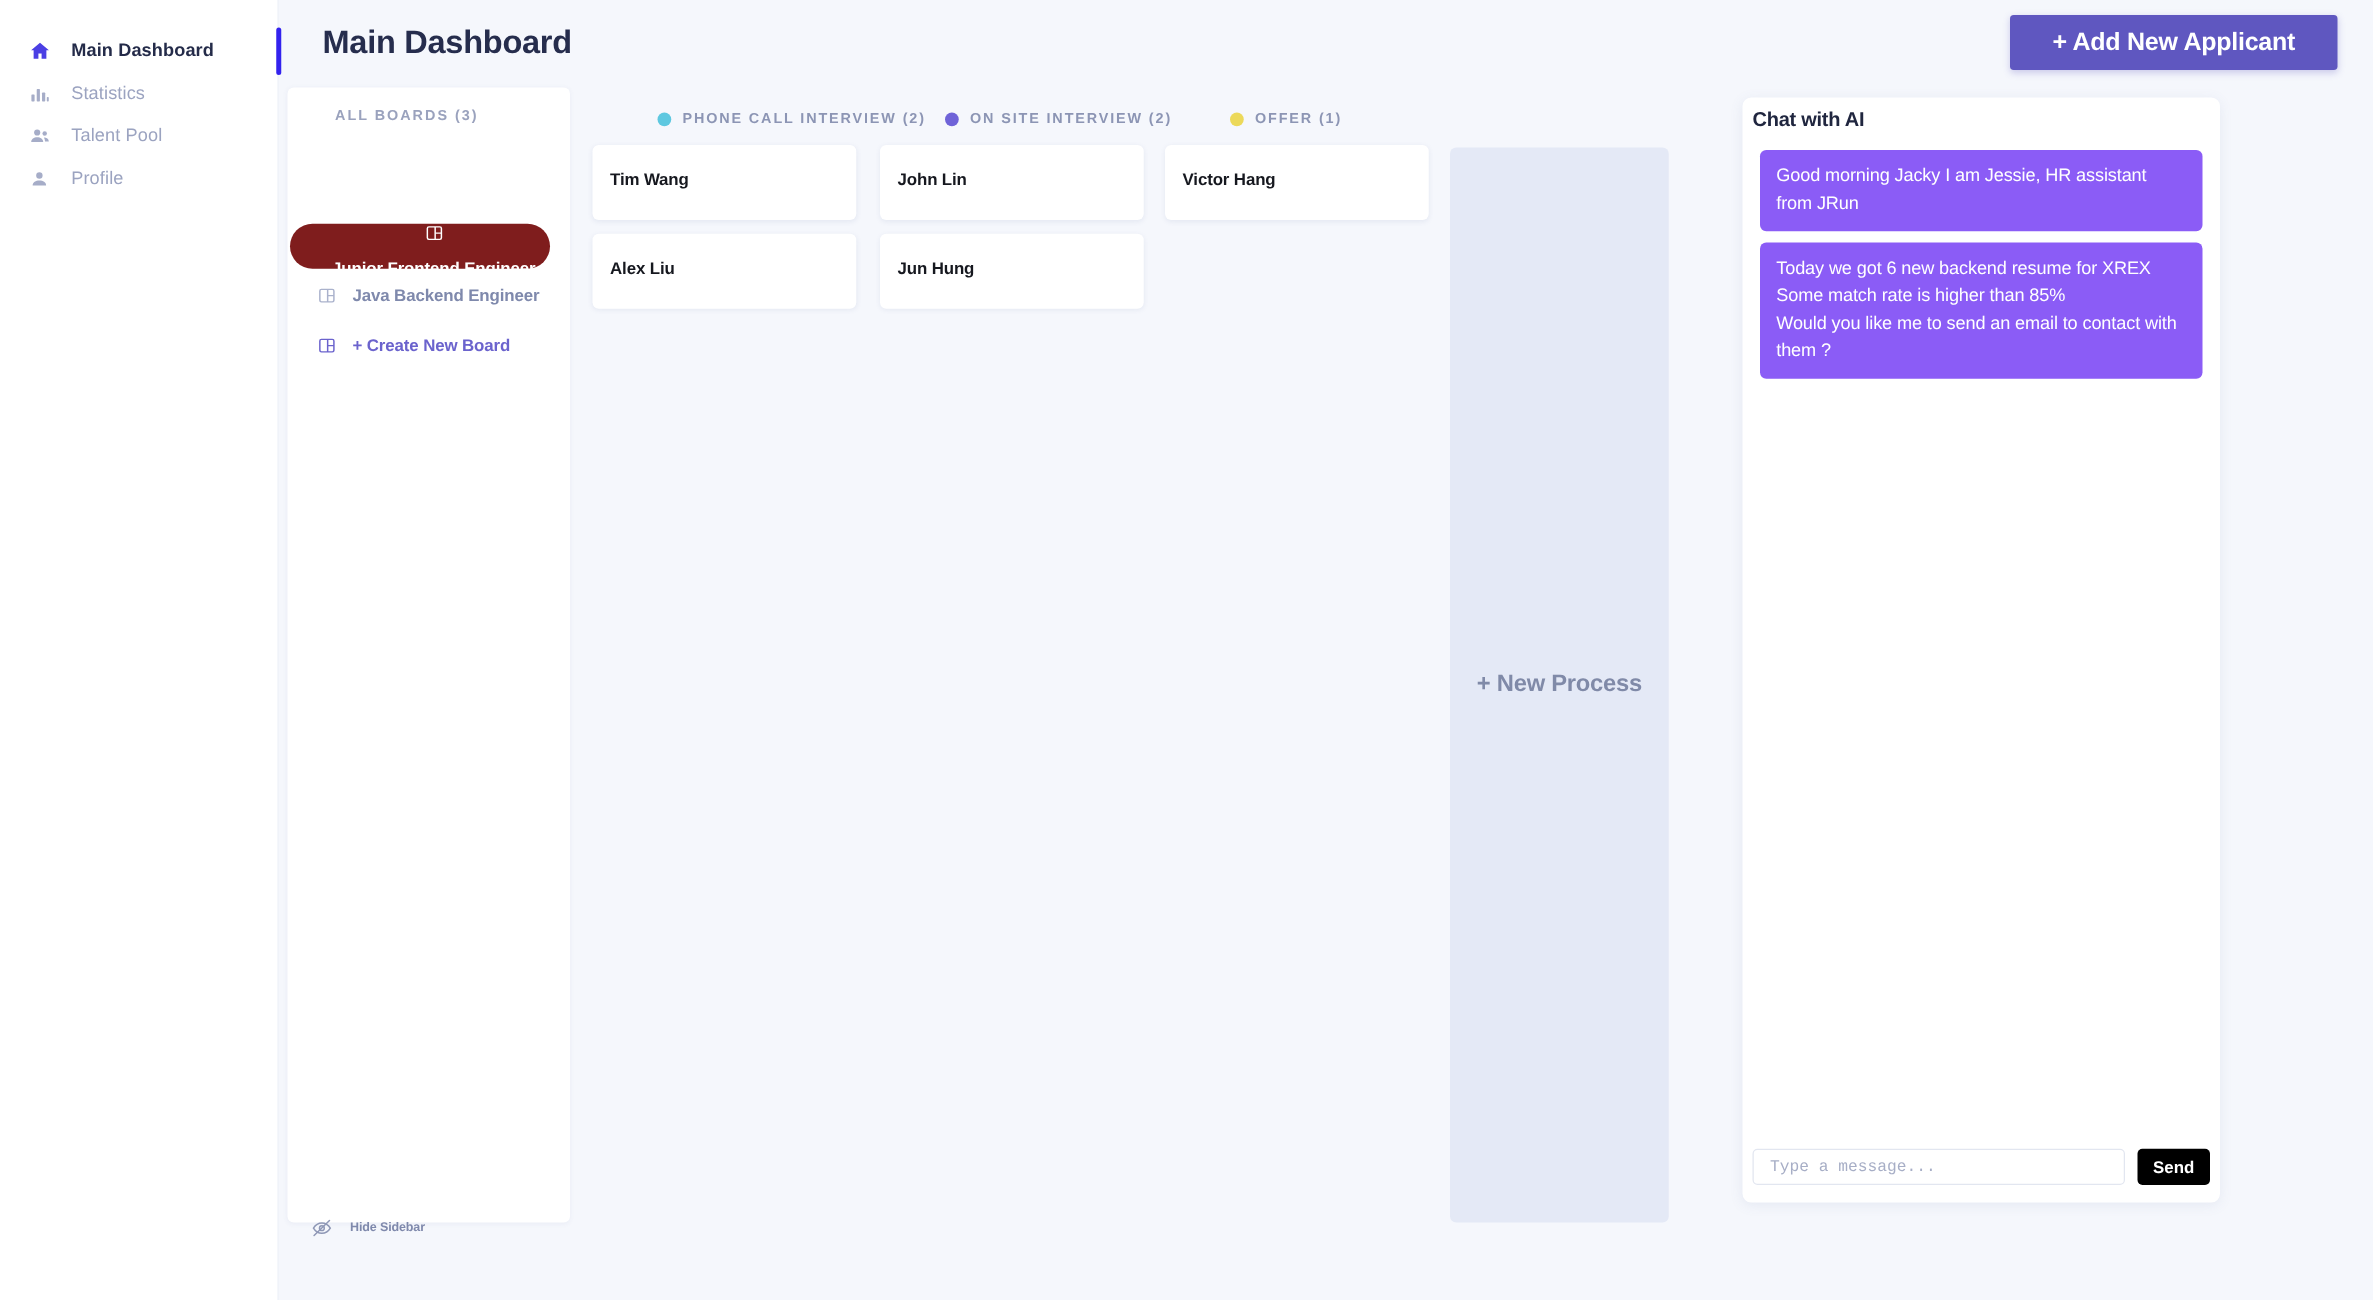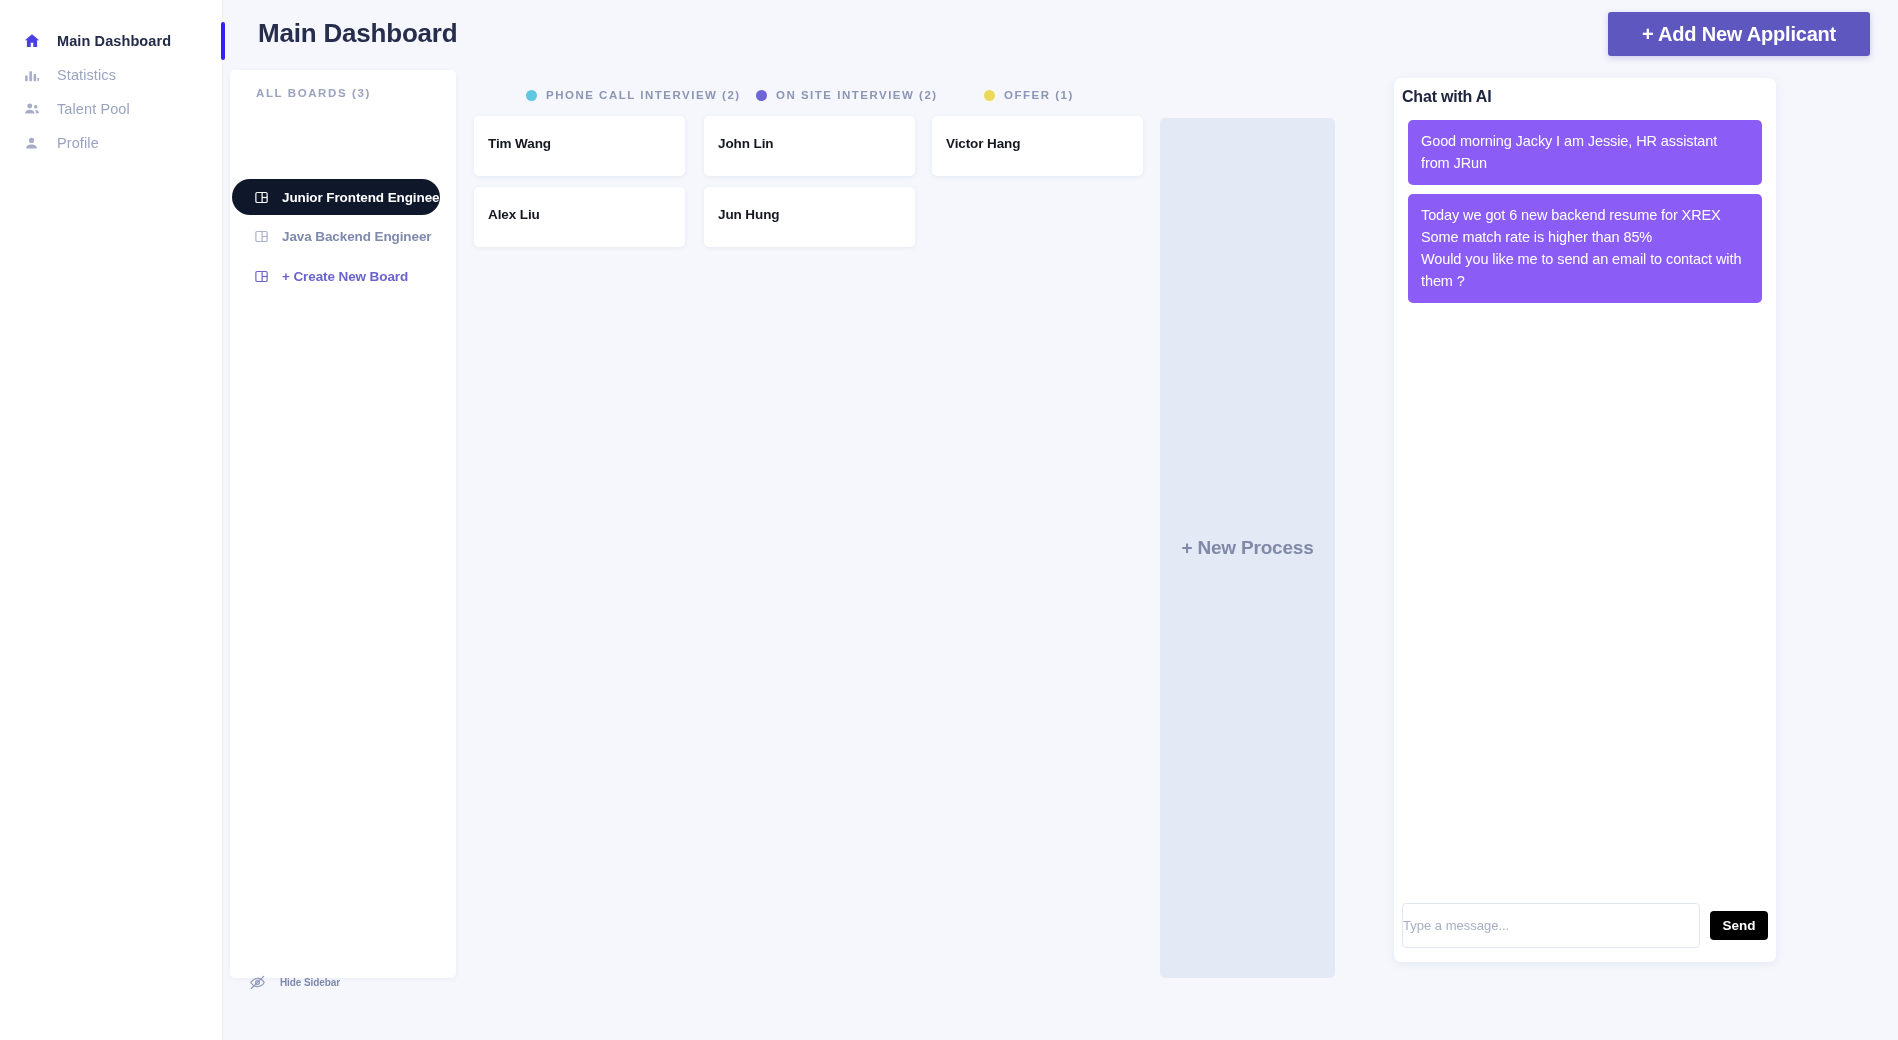--- a/index.html
+++ b/index.html
@@ -87,39 +87,40 @@
   #boards-panel {
     position: absolute;
     left: 230px; top: 70px;
     width: 226px; height: 908px;
     background: #ffffff;
     border-radius: 5px;
     box-shadow: 0 1px 4px rgba(90,105,160,0.07);
   }
   #boards-heading {
     position: absolute;
-    left: 26px; top: 17px;
+    left: 38px; top: 17px;
     font-size: 11.5px;
     font-weight: bold;
     letter-spacing: 1.6px;
     color: #9aa2bd;
   }
   .board-row {
     position: absolute;
     left: 2px;
     width: 208px; height: 36px;
     display: flex;
     align-items: center;
     gap: 13px;
     padding-left: 22px;
     border-radius: 18px;
     cursor: pointer;
   }
   .board-row.active {
-    background: #0f172a;
+    background: #7f1d1d;
+    flex-direction: column;
   }
   .board-row.active .board-label { color: #ffffff; font-weight: bold; }
   .board-label {
     font-size: 13.5px;
     color: #7f89ac;
     font-weight: bold;
     white-space: nowrap;
     letter-spacing: -0.1px;
   }
   .board-icon { width: 15px; height: 15px; flex: 0 0 15px; display:flex; align-items:center; justify-content:center;}
@@ -232,25 +233,25 @@
   #chat-input-row {
     position: absolute;
     left: 8px; bottom: 14px;
     width: 366px;
     display: flex;
     align-items: center;
     gap: 10px;
   }
   #chat-input {
     flex: 1 1 auto;
-    height: 45px;
+    height: 29px;
     border: 1px solid #e2e6f0;
     border-radius: 4px;
-    padding: 0 0;
-    font-family: Liberation Sans, sans-serif;
+    padding: 0 13px;
+    font-family: Liberation Mono, monospace;
     font-size: 13px;
     color: #3b4159;
     background: #ffffff;
     outline: none;
   }
   #chat-input::placeholder { color: #a7aec6; }
   #send-button {
     width: 58px; height: 29px;
     background: #000000;
     color: #ffffff;

